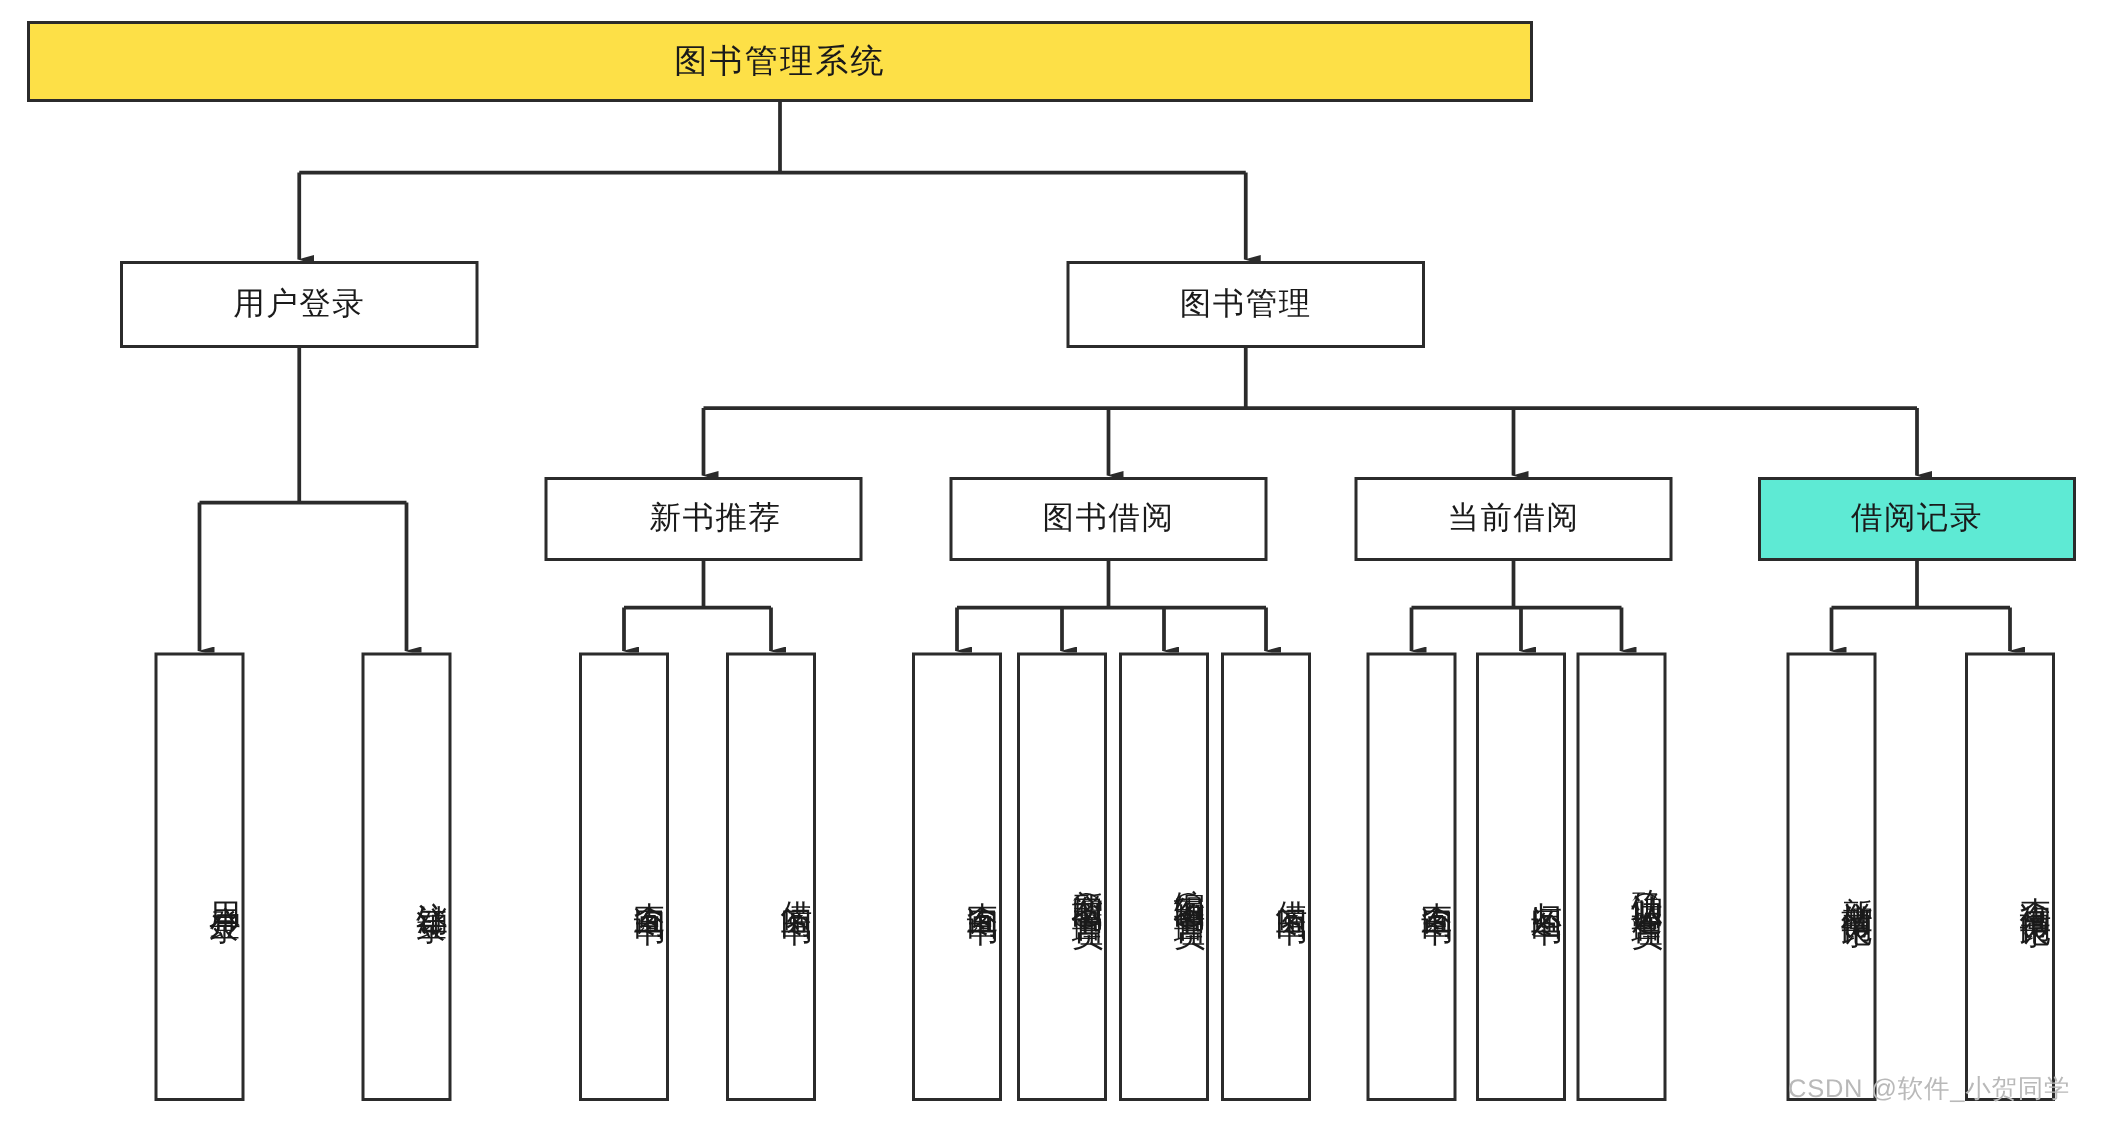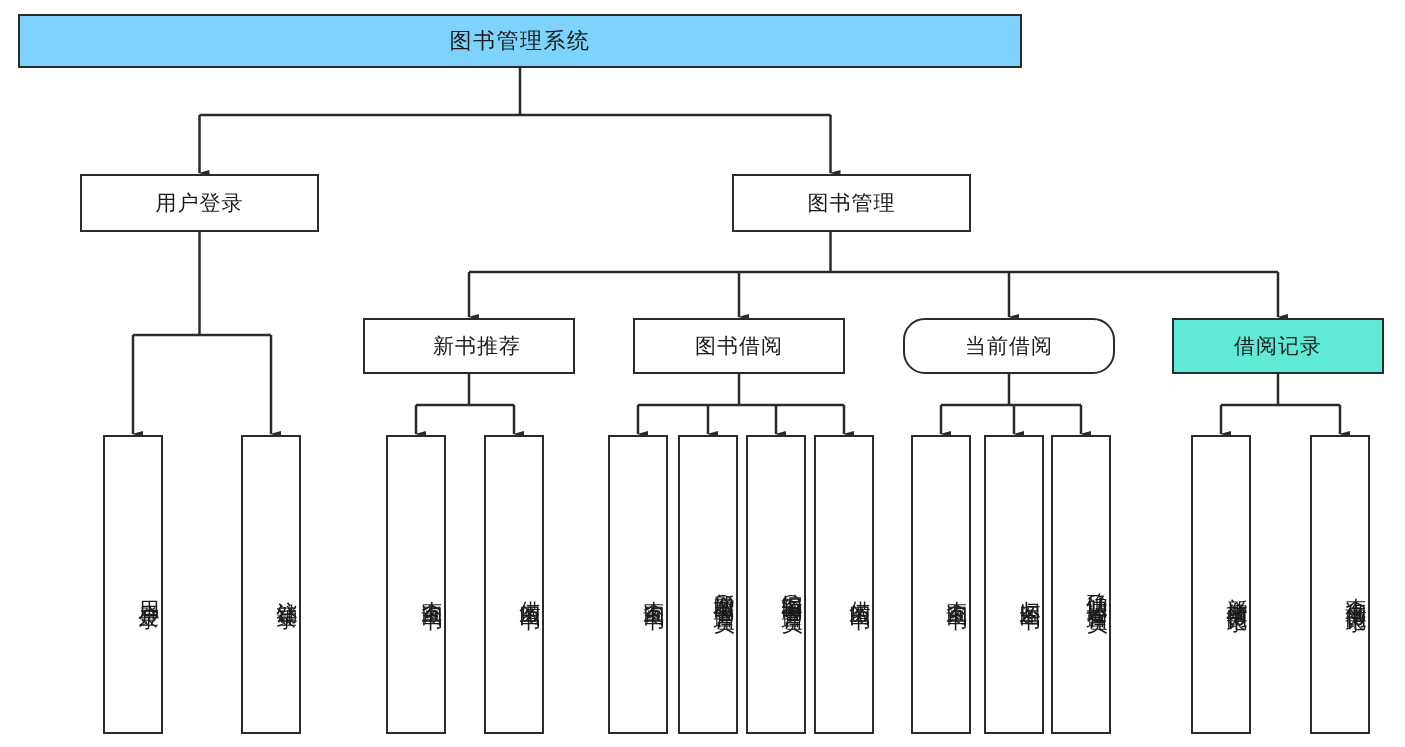--- a/index.html
+++ b/index.html
@@ -110,36 +110,36 @@
         <line x1="1014" y1="405" x2="1014" y2="434" stroke="#2b2b2b" stroke-width="2.5" marker-end="url(#arrowhead)"></line>
         <line x1="1081" y1="405" x2="1081" y2="434" stroke="#2b2b2b" stroke-width="2.5" marker-end="url(#arrowhead)"></line>
         <line x1="1278" y1="374" x2="1278" y2="405" stroke="#2b2b2b" stroke-width="2.5"></line>
         <line x1="1221" y1="405" x2="1340" y2="405" stroke="#2b2b2b" stroke-width="2.5"></line>
         <line x1="1221" y1="405" x2="1221" y2="434" stroke="#2b2b2b" stroke-width="2.5" marker-end="url(#arrowhead)"></line>
         <line x1="1340" y1="405" x2="1340" y2="434" stroke="#2b2b2b" stroke-width="2.5" marker-end="url(#arrowhead)"></line>
       </g>
   </svg>
 
   <div id="node-layer">
-      <div class="node h root" style="left: 18px; top: 14px; width: 1004px; height: 54px; border-color: rgb(43, 43, 43); background: #7dd3fc; color: rgb(26, 26, 26);">
+      <div class="node h root" style="left: 18px; top: 14px; width: 1004px; height: 54px; border-color: rgb(43, 43, 43); background: #fde047; color: rgb(26, 26, 26);">
         <span>图书管理系统</span>
       </div>
       <div class="node h" style="left: 80px; top: 174px; width: 239px; height: 58px; border-color: rgb(43, 43, 43); background: rgb(255, 255, 255); color: rgb(26, 26, 26);">
         <span>用户登录</span>
       </div>
-      <div class="node h" style="left: 711px; top: 174px; width: 239px; height: 58px; border-color: rgb(43, 43, 43); background: rgb(255, 255, 255); color: rgb(26, 26, 26); margin-left: 21px;">
+      <div class="node h" style="left: 711px; top: 174px; width: 239px; height: 58px; border-color: rgb(43, 43, 43); background: rgb(255, 255, 255); color: rgb(26, 26, 26);">
         <span>图书管理</span>
       </div>
       <div class="node h" style="left: 363px; top: 318px; width: 212px; height: 56px; border-color: rgb(43, 43, 43); background: rgb(255, 255, 255); color: rgb(26, 26, 26); padding-left: 16px;">
         <span>新书推荐</span>
       </div>
       <div class="node h" style="left: 633px; top: 318px; width: 212px; height: 56px; border-color: rgb(43, 43, 43); background: rgb(255, 255, 255); color: rgb(26, 26, 26);">
         <span>图书借阅</span>
       </div>
-      <div class="node h" style="left: 903px; top: 318px; width: 212px; height: 56px; border-color: rgb(43, 43, 43); background: rgb(255, 255, 255); color: rgb(26, 26, 26); border-radius: 22px;">
+      <div class="node h" style="left: 903px; top: 318px; width: 212px; height: 56px; border-color: rgb(43, 43, 43); background: rgb(255, 255, 255); color: rgb(26, 26, 26);">
         <span>当前借阅</span>
       </div>
       <div class="node h" style="left: 1172px; top: 318px; width: 212px; height: 56px; border-color: rgb(43, 43, 43); background: #5eead4; color: rgb(26, 26, 26);">
         <span>借阅记录</span>
       </div>
       <div class="node v" style="left: 103px; top: 435px; width: 60px; height: 299px; border-color: rgb(43, 43, 43); background: rgb(255, 255, 255); color: rgb(26, 26, 26);">
         <span class="vtext">用户登录</span>
       </div>
       <div class="node v" style="left: 241px; top: 435px; width: 60px; height: 299px; border-color: rgb(43, 43, 43); background: rgb(255, 255, 255); color: rgb(26, 26, 26);">
         <span class="vtext">注销登录</span>
@@ -172,13 +172,14 @@
         <span class="vtext">确认归还（管理员）</span>
       </div>
       <div class="node v" style="left: 1191px; top: 435px; width: 60px; height: 299px; border-color: rgb(43, 43, 43); background: rgb(255, 255, 255); color: rgb(26, 26, 26);">
         <span class="vtext">新增借阅记录</span>
       </div>
       <div class="node v" style="left: 1310px; top: 435px; width: 60px; height: 299px; border-color: rgb(43, 43, 43); background: rgb(255, 255, 255); color: rgb(26, 26, 26);">
         <span class="vtext">查询借阅记录</span>
       </div>
     </div>
 
+  <div class="watermark" style="left: 1192px; top: 714px; color: rgb(185, 185, 185);">CSDN @软件_小贺同学</div>
 </div>
 
 </body></html>

